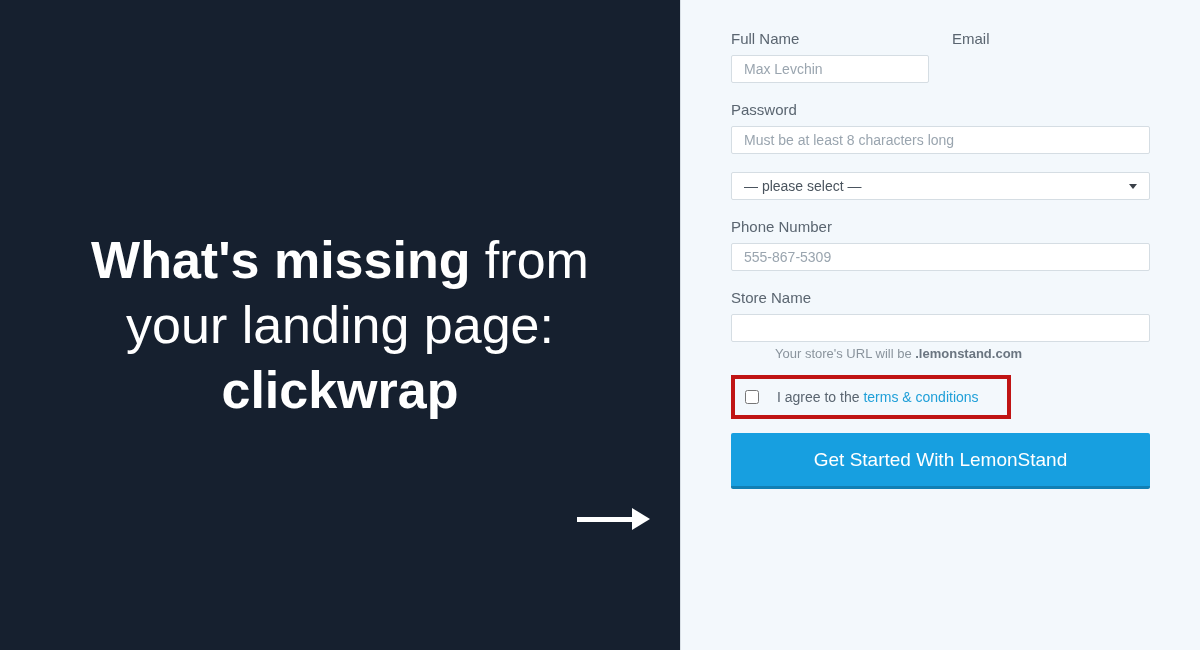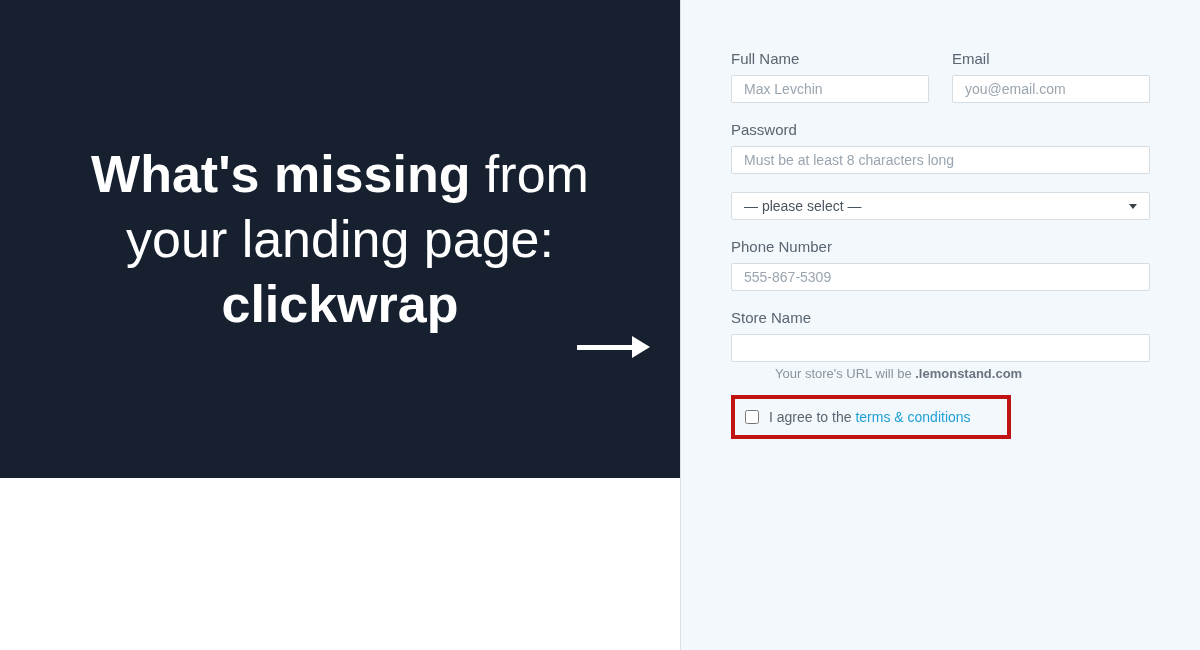--- a/index.html
+++ b/index.html
@@ -1,20 +1,20 @@
 <!DOCTYPE html>
 <html><head>
 <meta charset="utf-8">
 <style>
   * { box-sizing: border-box; margin: 0; padding: 0; }
   html, body { width: 1200px; height: 650px; overflow: hidden; font-family: -apple-system, BlinkMacSystemFont, "Segoe UI", Helvetica, Arial, sans-serif; }
   .page { display: flex; width: 1200px; height: 650px; }
   .left {
     width: 680px;
-    height: 478px;
+    height: 650px;
     background: #16202f;
     display: flex;
     flex-direction: column;
     justify-content: center;
     align-items: center;
     position: relative;
     padding: 0 40px;
   }
   .headline {
     color: #ffffff;
@@ -43,21 +43,21 @@
     border-bottom: 11px solid transparent;
     border-left: 18px solid #ffffff;
   }
   .right {
     width: 520px;
     height: 650px;
     background: #f3f8fc;
     border-left: 1px solid #d9e0e6;
     padding: 30px 50px 20px 50px;
   }
-  .form-row { display: flex; gap: 23px; margin-top: 20px; }
+  .form-row { display: flex; gap: 23px; }
   .form-group { flex: 1; margin-bottom: 18px; }
   label.flabel {
     display: block;
     font-size: 15px;
     color: #5a6570;
     margin-bottom: 8px;
     font-weight: 400;
   }
   .input, .select {
     width: 100%;
@@ -90,21 +90,21 @@
     margin-bottom: 14px;
     margin-left: 44px;
   }
   .hint .domain { font-weight: 600; color: #6a7580; }
   .agree-box {
     border: 4px solid #c01414;
     padding: 10px 10px;
     margin-bottom: 14px;
     display: inline-flex;
     align-items: center;
-    gap: 10px;
+    gap: 18px;
     width: 280px;
   }
   .agree-box input[type=checkbox] {
     width: 14px; height: 14px;
   }
   .agree-text {
     font-size: 14px;
     color: #5a6570;
   }
   .agree-text a { color: #1e9fd8; text-decoration: none; }
@@ -139,21 +139,20 @@
   </div>
 
   <div class="right">
     <div class="form-row">
       <div class="form-group">
         <label class="flabel">Full Name</label>
         <input class="input" type="text" placeholder="Max Levchin" style="">
       </div>
       <div class="form-group">
         <label class="flabel">Email</label>
-        <input class="input" type="text" placeholder="you@email.com" style="">
       </div>
     </div>
 
     <div class="form-group">
       <label class="flabel">Password</label>
       <input class="input" type="password" placeholder="Must be at least 8 characters long" style="">
     </div>
 
     <div class="form-group">
       <div class="select">
@@ -176,14 +175,15 @@
       <span>Your store's URL will be </span><span class="domain">.lemonstand.com</span>
     </div>
 
     <div class="agree-box">
       <input type="checkbox" style="">
       <span class="agree-text">
         <span>I agree to the </span><a href="#">terms &amp; conditions</a>
       </span>
     </div>
 
+    <button class="submit-btn">Get Started With LemonStand</button>
   </div>
 </div>
 
 </body></html>

